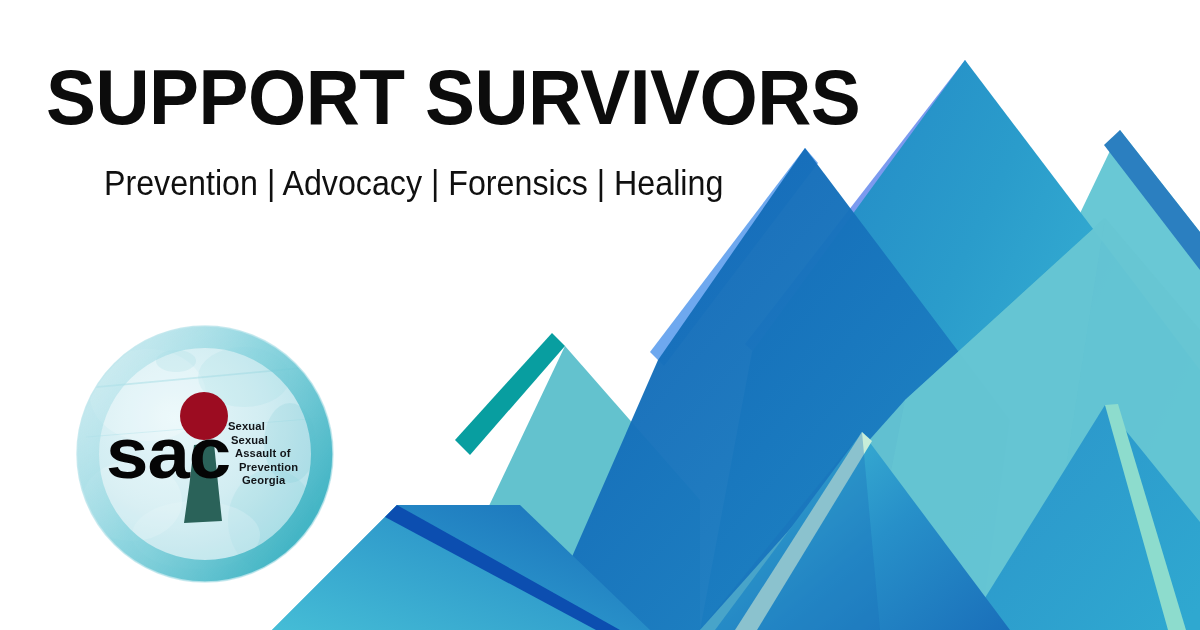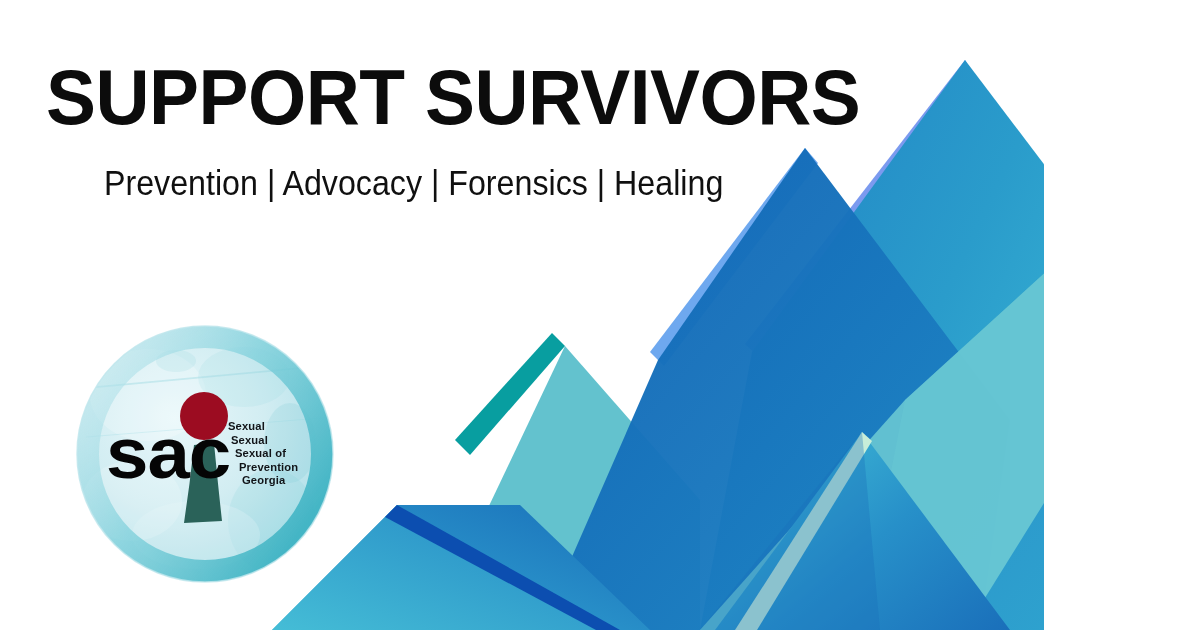--- a/index.html
+++ b/index.html
@@ -5,21 +5,21 @@
 <style>
   * { box-sizing: border-box; margin: 0; padding: 0; }
   html, body {
     width: 1200px; height: 630px;
     background: #ffffff;
     font-family: "Liberation Sans", sans-serif;
     overflow: hidden;
   }
   .canvas {
     position: relative;
-    width: 1044px; height: 630px;
+    width: 1200px; height: 630px;
     background: #ffffff;
     overflow: hidden;
   }
 
   
   .mountains {
     position: absolute;
     left: 0; top: 0;
     width: 1200px; height: 630px;
     pointer-events: none;
@@ -244,19 +244,19 @@
       <circle cx="128" cy="91" r="24" fill="#9c0c21"></circle>
 
       <path d="M118 120 L138 118 Q142 160 146 196 L108 198 Q114 158 118 120 Z" fill="#2a6259"></path>
     </svg>
 
     <div class="sac-word">sac</div>
 
     <div class="logo-text">
       <div class="lt1">Sexual</div>
       <div class="lt2">Sexual</div>
-      <div class="lt3">Sexual of</div>
+      <div class="lt3">Assault of</div>
       <div class="lt4">Prevention</div>
       <div class="lt5">Georgia</div>
     </div>
   </div>
 
 </div>
 
 </body></html>

